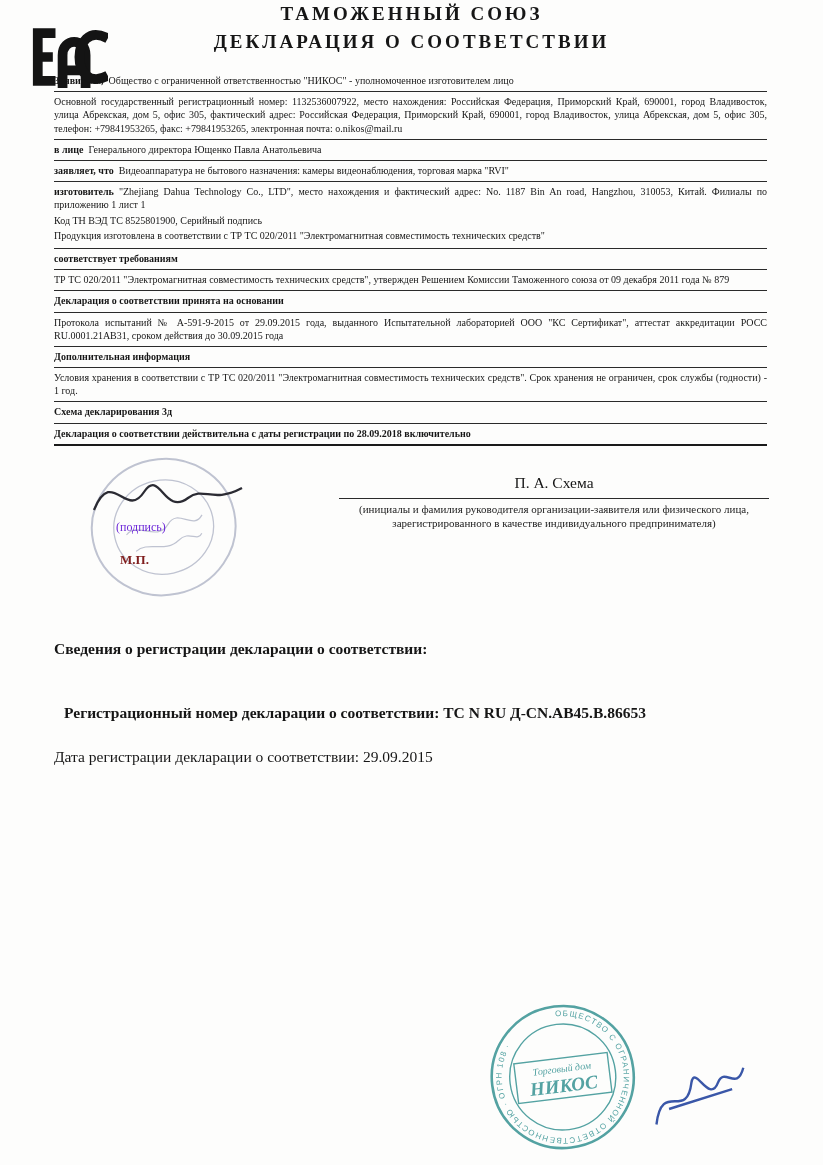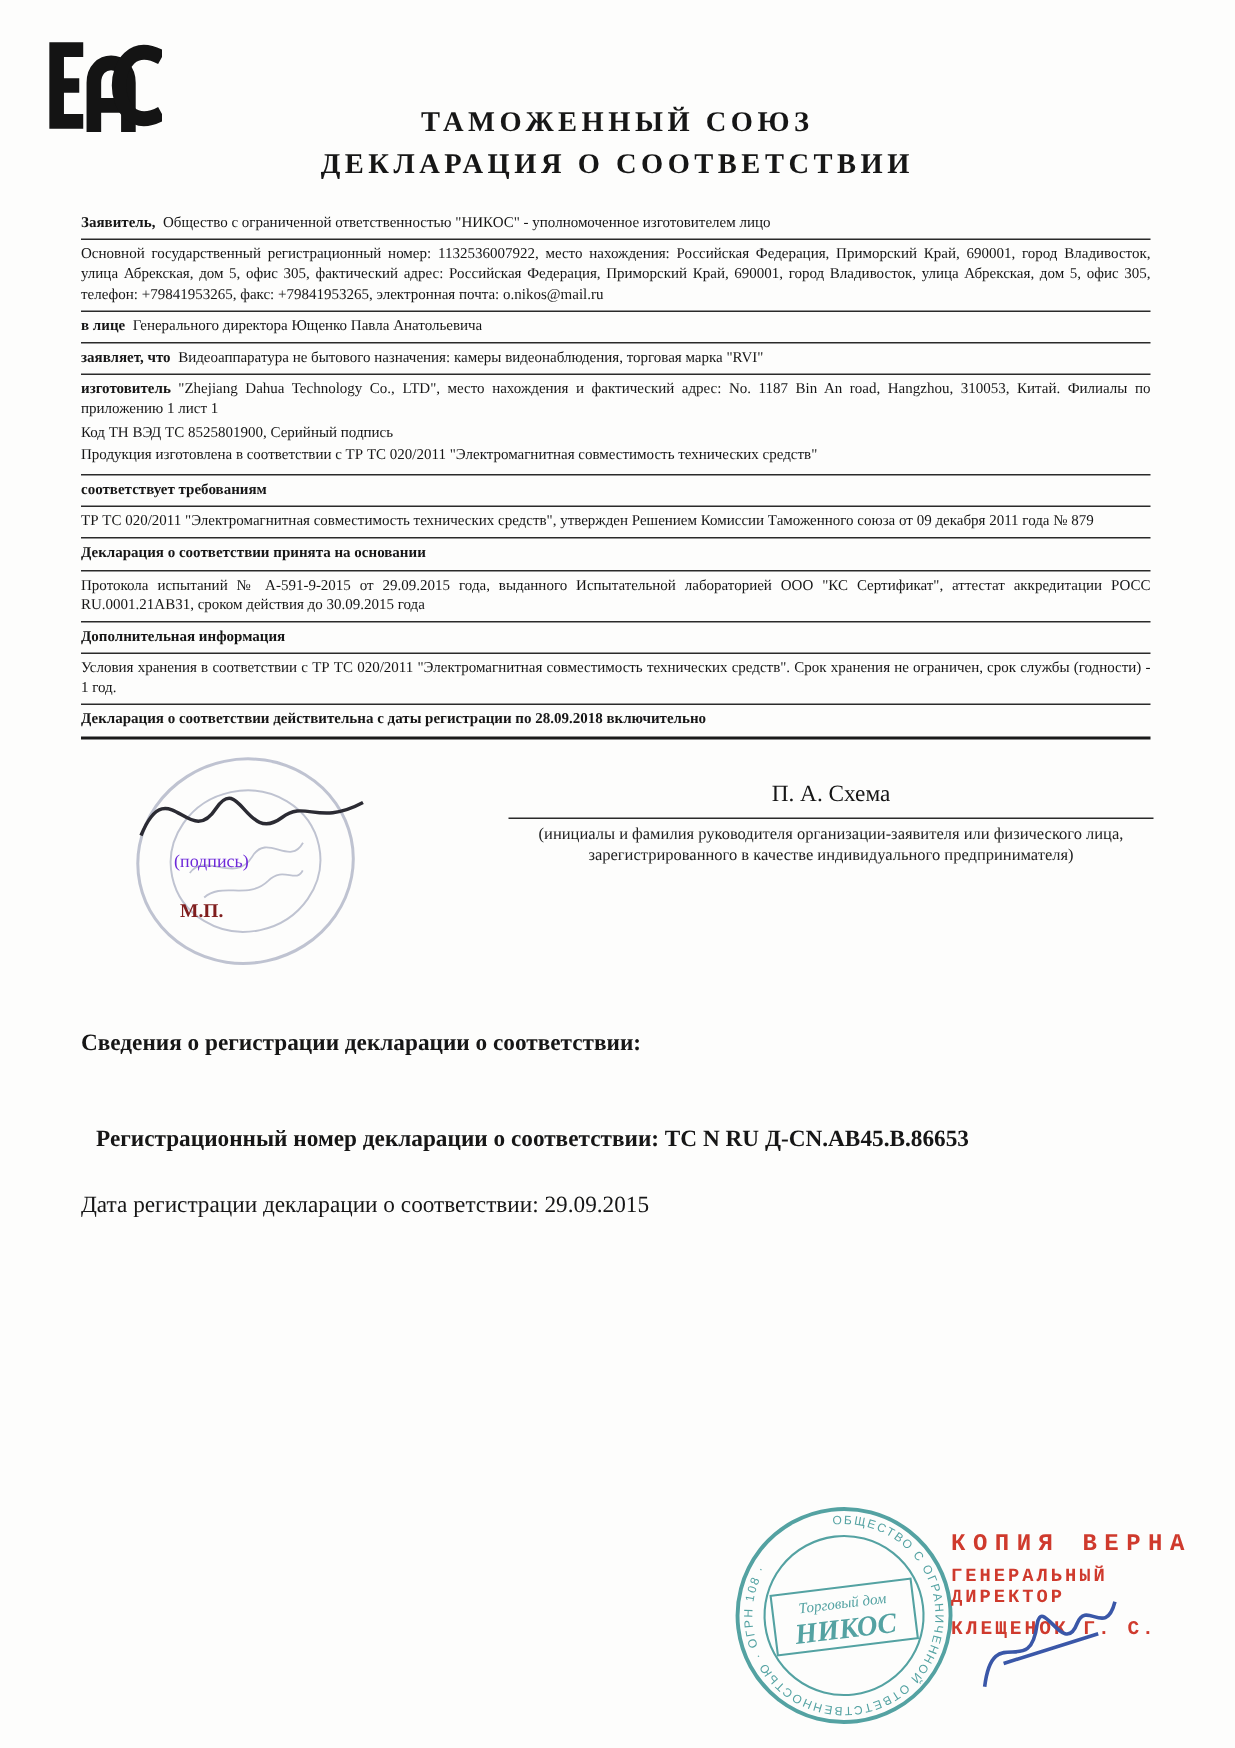--- a/index.html
+++ b/index.html
@@ -5,21 +5,21 @@
   html,body{margin:0;padding:0;}
   body{
     width:823px;height:1165px;position:relative;overflow:hidden;
     background:#fdfdfc;color:#161616;
     font-family:"Liberation Serif", serif;
   }
   .page{position:absolute;inset:0;}
   
   .logo{position:absolute;top:26px;left:26px;}
   .title{
-    text-align:center;padding-top:68px;font-weight:bold;
+    text-align:center;font-weight:bold;
     font-size:19px;letter-spacing:3px;line-height:1.45;
   }
   
   .content{margin:16px 56px 0 54px;font-size:10px;line-height:1.32;}
   .row{margin:0;padding:3px 0 4px;border-bottom:1.5px solid #2a2a2a;text-align:justify;}
   .row b{margin-right:5px;}
   .row.heavy{border-bottom:2.5px solid #1a1a1a;}
   .inner-p{margin:0 0 2px 0;}
   
   .sigzone{position:relative;height:168px;margin:8px 44px 0 54px;}
@@ -104,20 +104,23 @@
     </p>
 
     <p class="row">Протокола испытаний № А-591-9-2015 от 29.09.2015 года, выданного Испытательной лабораторией ООО "КС Сертификат", аттестат аккредитации РОСС RU.0001.21АВ31, сроком действия до 30.09.2015 года</p>
 
     <p class="row">
       <b>Дополнительная информация</b>
     </p>
 
     <p class="row">Условия хранения в соответствии с ТР ТС 020/2011 "Электромагнитная совместимость технических средств". Срок хранения не ограничен, срок службы (годности) - 1 год.</p>
 
+    <p class="row">
+      <b>Схема декларирования 3д</b>
+    </p>
 
     <p class="row heavy">
       <b>Декларация о соответствии действительна с даты регистрации по 28.09.2018 включительно</b>
     </p>
   </div>
 
   <div class="sigzone">
 
     <div class="seal-left">
       <svg width="170" height="160" viewBox="0 0 170 160" style="transform:rotate(-12deg);">
@@ -158,23 +161,18 @@
       <path id="ringP" d="M75 14 A61 61 0 1 1 74.9 14" fill="none"></path>
       <text fill="#2f8f8f" font-size="8" letter-spacing="1.2" font-family="Liberation Sans, sans-serif">
         <textPath href="#ringP">ОБЩЕСТВО С ОГРАНИЧЕННОЙ ОТВЕТСТВЕННОСТЬЮ · ОГРН 108 ·</textPath>
       </text>
       <rect x="28" y="56" width="94" height="40" fill="none" stroke="#2f8f8f" stroke-width="1.4"></rect>
       <text x="75" y="70" text-anchor="middle" font-size="10" fill="#2f8f8f" font-family="Liberation Serif, serif" font-style="italic">Торговый дом</text>
       <text x="75" y="90" text-anchor="middle" font-size="19" font-weight="bold" font-style="italic" fill="#2f8f8f" font-family="Liberation Serif, serif">НИКОС</text>
     </svg>
   </div>
 
-  <div class="copy-stamp">
-    <div class="l1">КОПИЯ ВЕРНА</div>
-    <div class="l2">ГЕНЕРАЛЬНЫЙ ДИРЕКТОР</div>
-    <div class="l3">КЛЕЩЕНОК Г. С.</div>
-  </div>
 
   <svg class="blue-sig" width="120" height="70" viewBox="0 0 120 70">
     <path d="M14 56 C30 14 44 60 58 24 C66 6 70 50 84 30 C94 16 100 44 112 22 M30 44 L96 40" fill="none" stroke="#3a57a8" stroke-width="2.4"></path>
   </svg>
 
 </div>
 
 </body></html>

